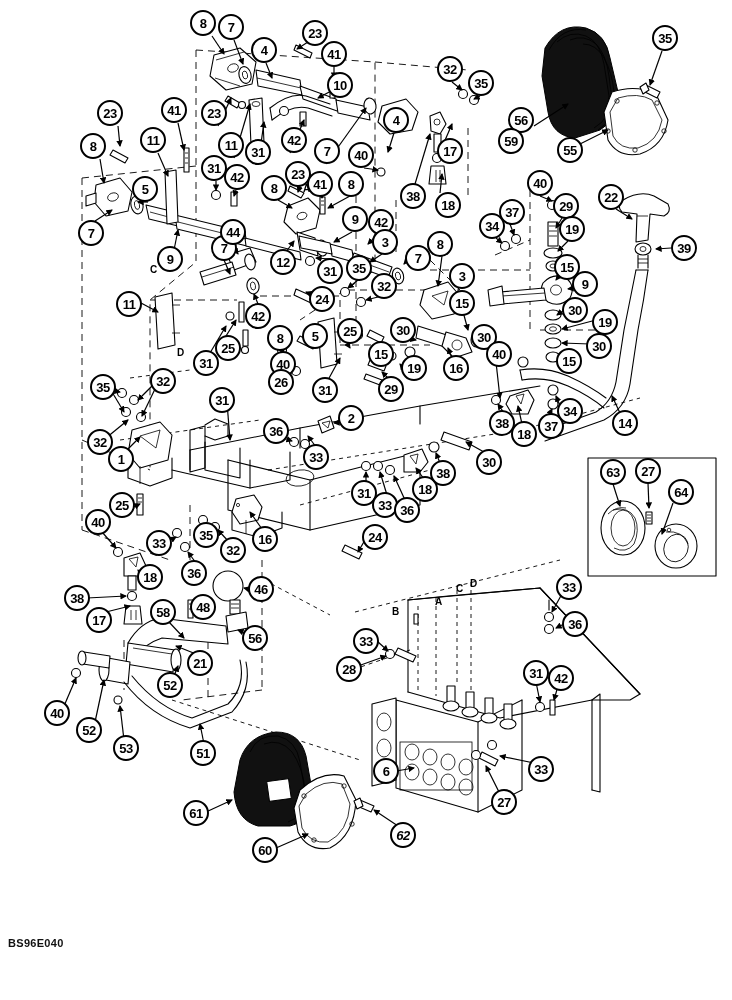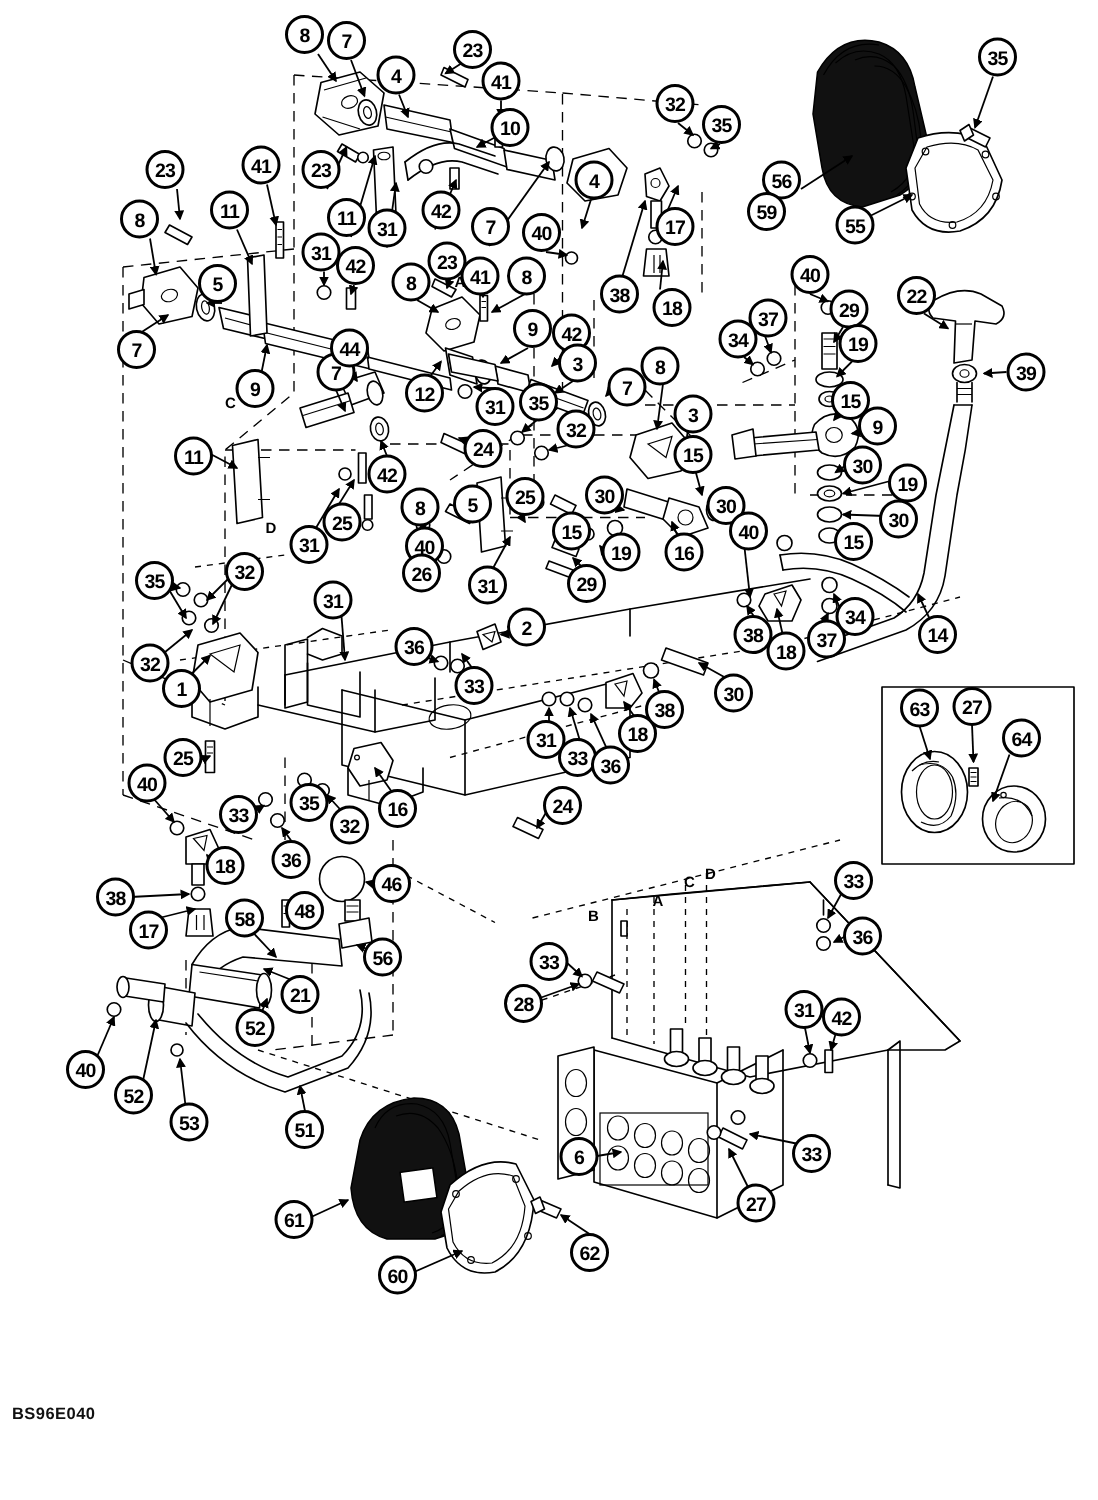--- a/index.html
+++ b/index.html
@@ -742,21 +742,21 @@
       <div class="callout" style="left: 76px; top: 717px;">52</div>
       <div class="callout" style="left: 113px; top: 735px;">53</div>
       <div class="callout" style="left: 190px; top: 740px;">51</div>
       <div class="callout" style="left: 523px; top: 660px;">31</div>
       <div class="callout" style="left: 548px; top: 665px;">42</div>
       <div class="callout" style="left: 373px; top: 758px;">6</div>
       <div class="callout" style="left: 528px; top: 756px;">33</div>
       <div class="callout" style="left: 491px; top: 789px;">27</div>
       <div class="callout" style="left: 183px; top: 800px;">61</div>
       <div class="callout" style="left: 252px; top: 837px;">60</div>
-      <div class="callout" style="left: 380px; top: 822px;">62</div>
+      <div class="callout" style="left: 390px; top: 822px; font-style: italic;">62</div>
     </div>
   <div id="letter-layer">
       <div class="reflet" style="left: 150px; top: 264px;">C</div>
       <div class="reflet" style="left: 177px; top: 347px;">D</div>
       <div class="reflet" style="left: 303px; top: 183px;">A</div>
       <div class="reflet" style="left: 392px; top: 606px;">B</div>
       <div class="reflet" style="left: 435px; top: 596px;">A</div>
       <div class="reflet" style="left: 456px; top: 583px;">C</div>
       <div class="reflet" style="left: 470px; top: 578px;">D</div>
     </div>

